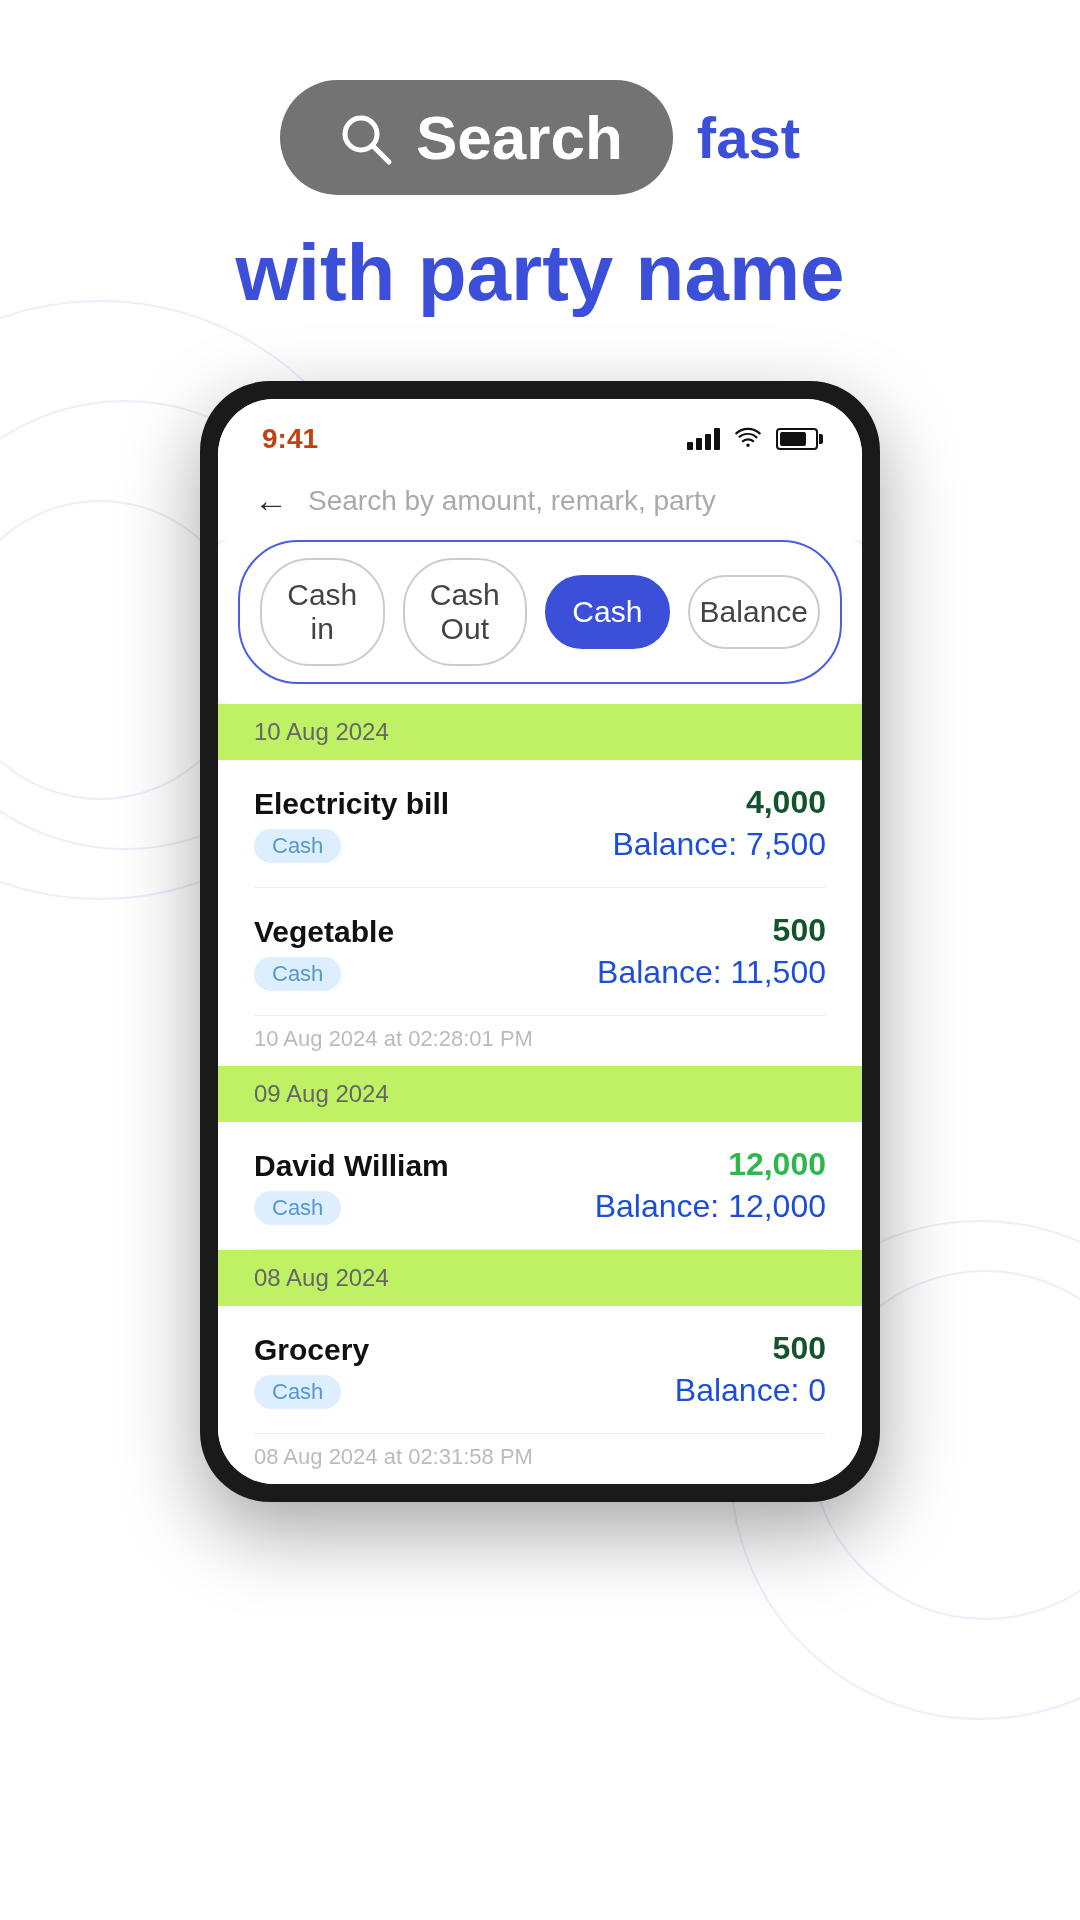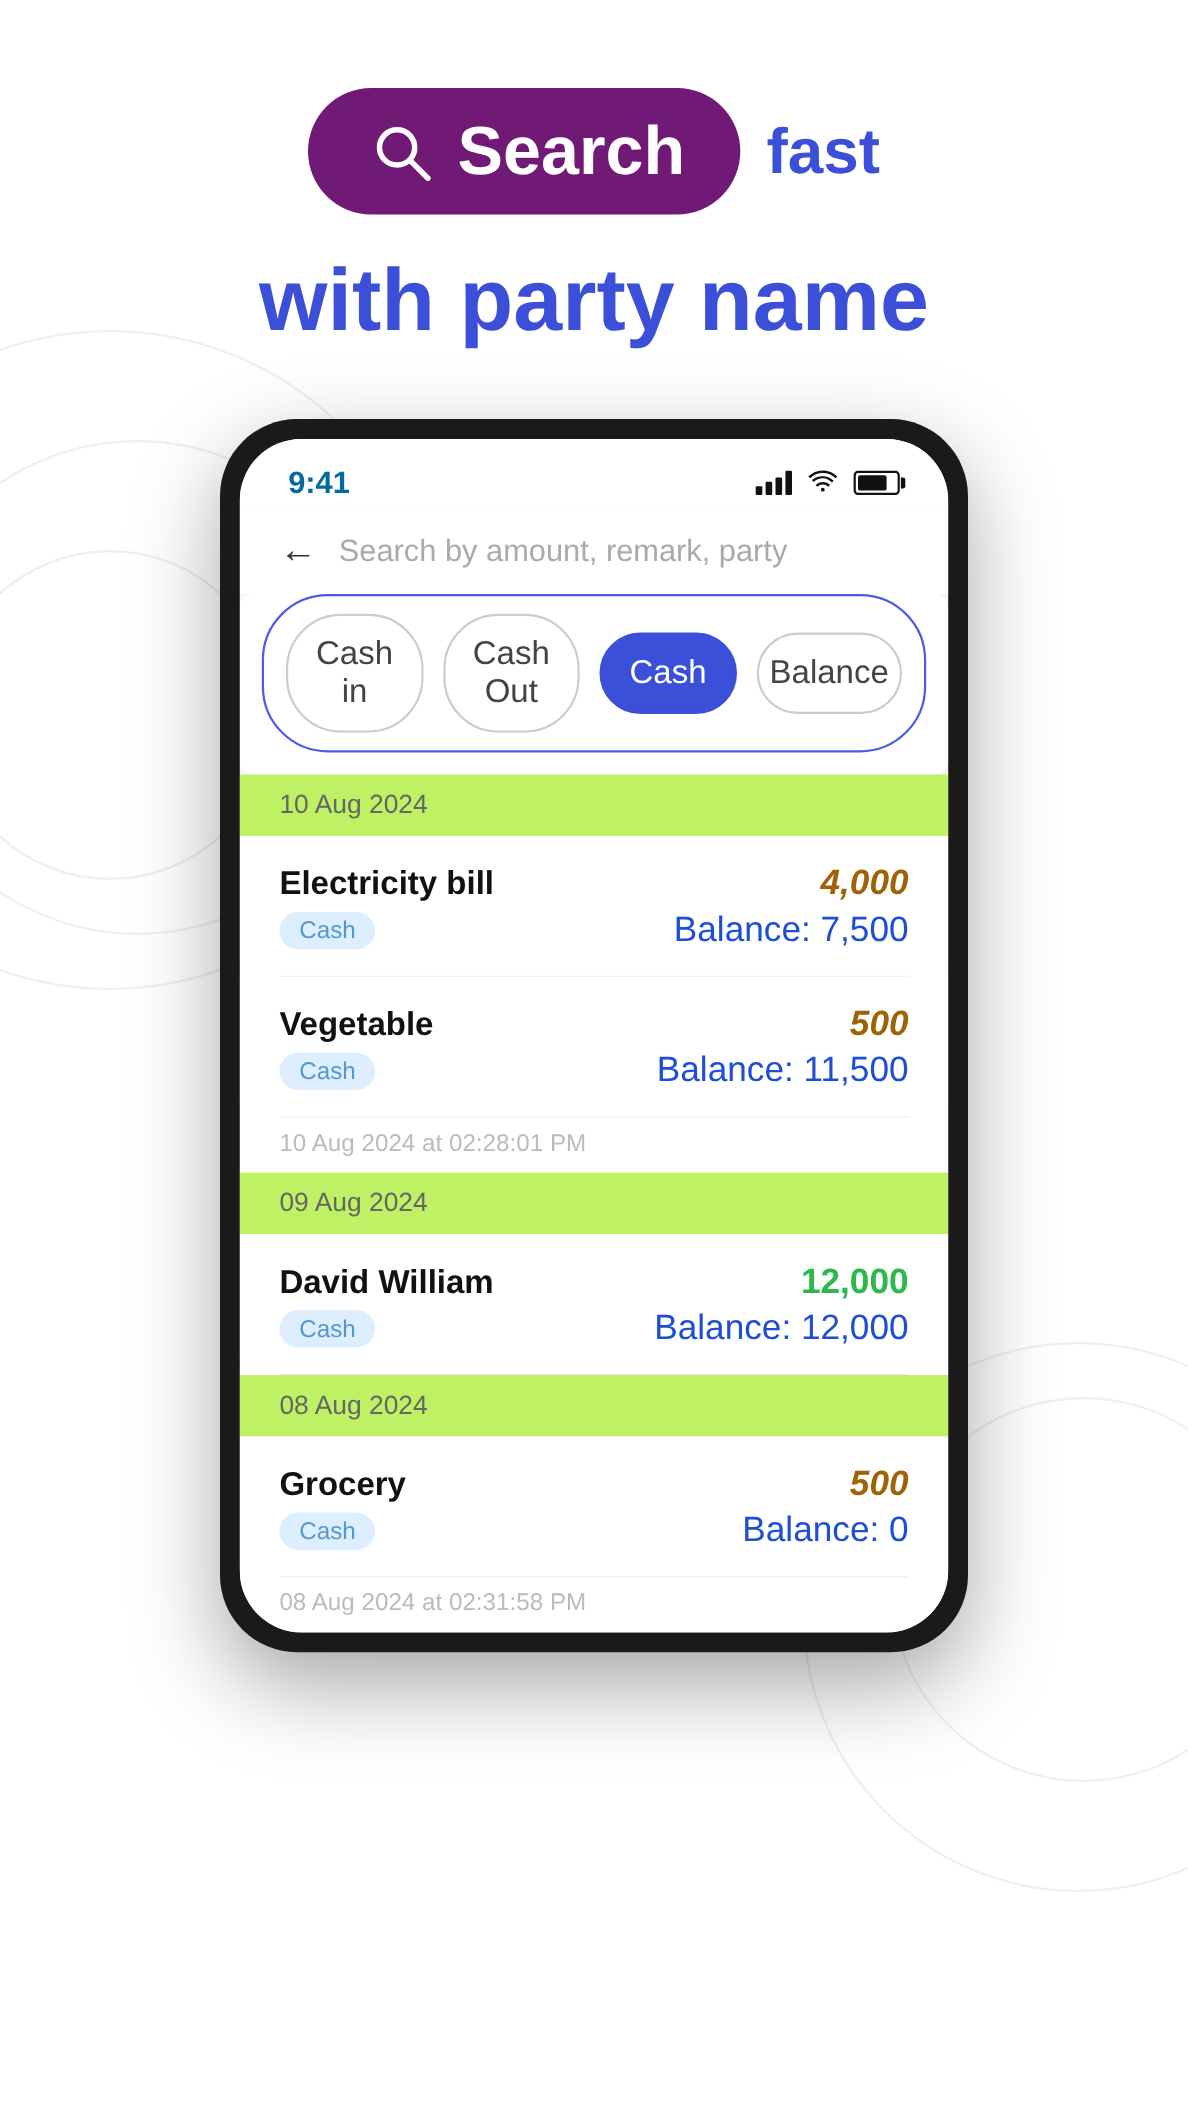--- a/index.html
+++ b/index.html
@@ -49,21 +49,21 @@
       align-items: center;
       justify-content: center;
       gap: 24px;
       margin-bottom: 30px;
     }
 
     .search-pill {
       display: inline-flex;
       align-items: center;
       gap: 16px;
-      background: #701a75;
+      background: #737373;
       color: #ffffff;
       border-radius: 60px;
       padding: 22px 50px;
       font-size: 62px;
       font-weight: 700;
     }
 
     .search-icon-circle {
       width: 70px;
       height: 70px;
@@ -112,21 +112,21 @@
 
     
     .status-bar {
       background: #ffffff;
       display: flex;
       justify-content: space-between;
       align-items: center;
       padding: 24px 44px 10px;
       font-size: 28px;
       font-weight: 600;
-      color: #0369a1;
+      color: #c2410c;
     }
 
     .status-right {
       display: flex;
       align-items: center;
       gap: 14px;
     }
 
     
     .signal-bars {
@@ -259,22 +259,21 @@
 
     .trans-name {
       font-size: 30px;
       font-weight: 700;
       color: #111;
     }
 
     .trans-amount-red {
       font-size: 32px;
       font-weight: 700;
-      color: #a16207;
-      font-style: italic;
+      color: #14532d;
     }
 
     .trans-amount-green {
       font-size: 32px;
       font-weight: 700;
       color: #2db84b;
     }
 
     .trans-tag {
       display: inline-block;

